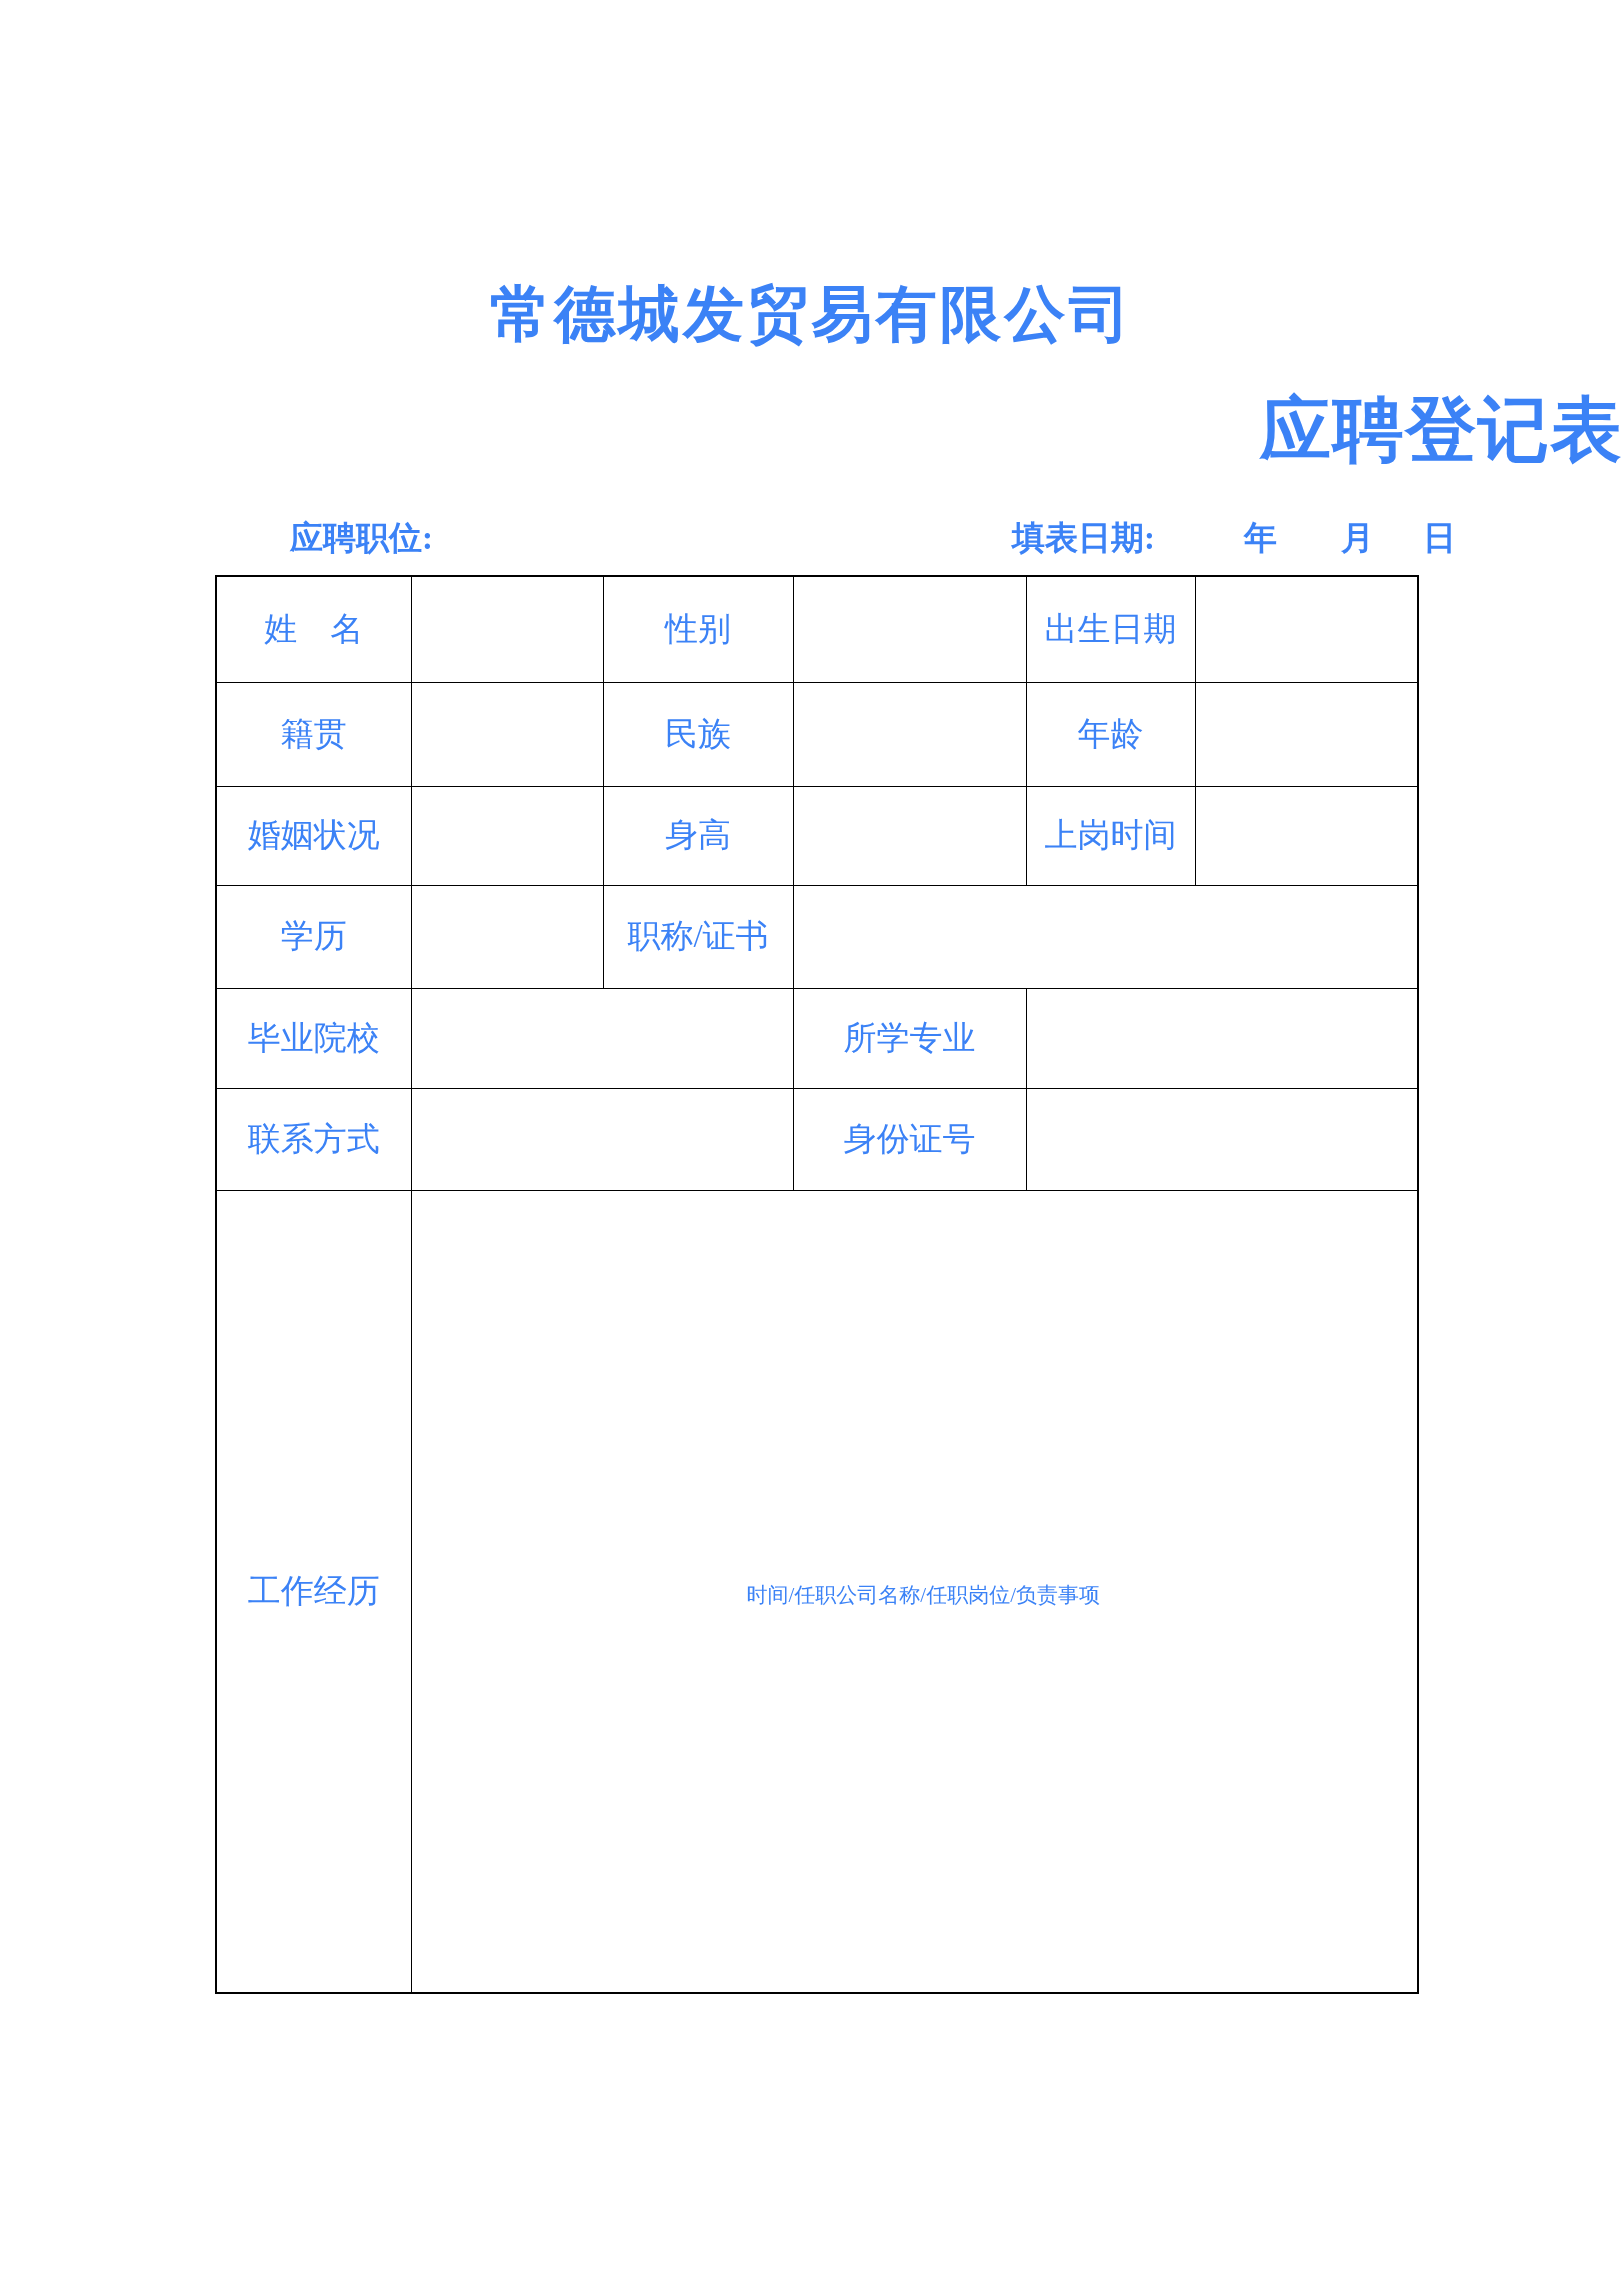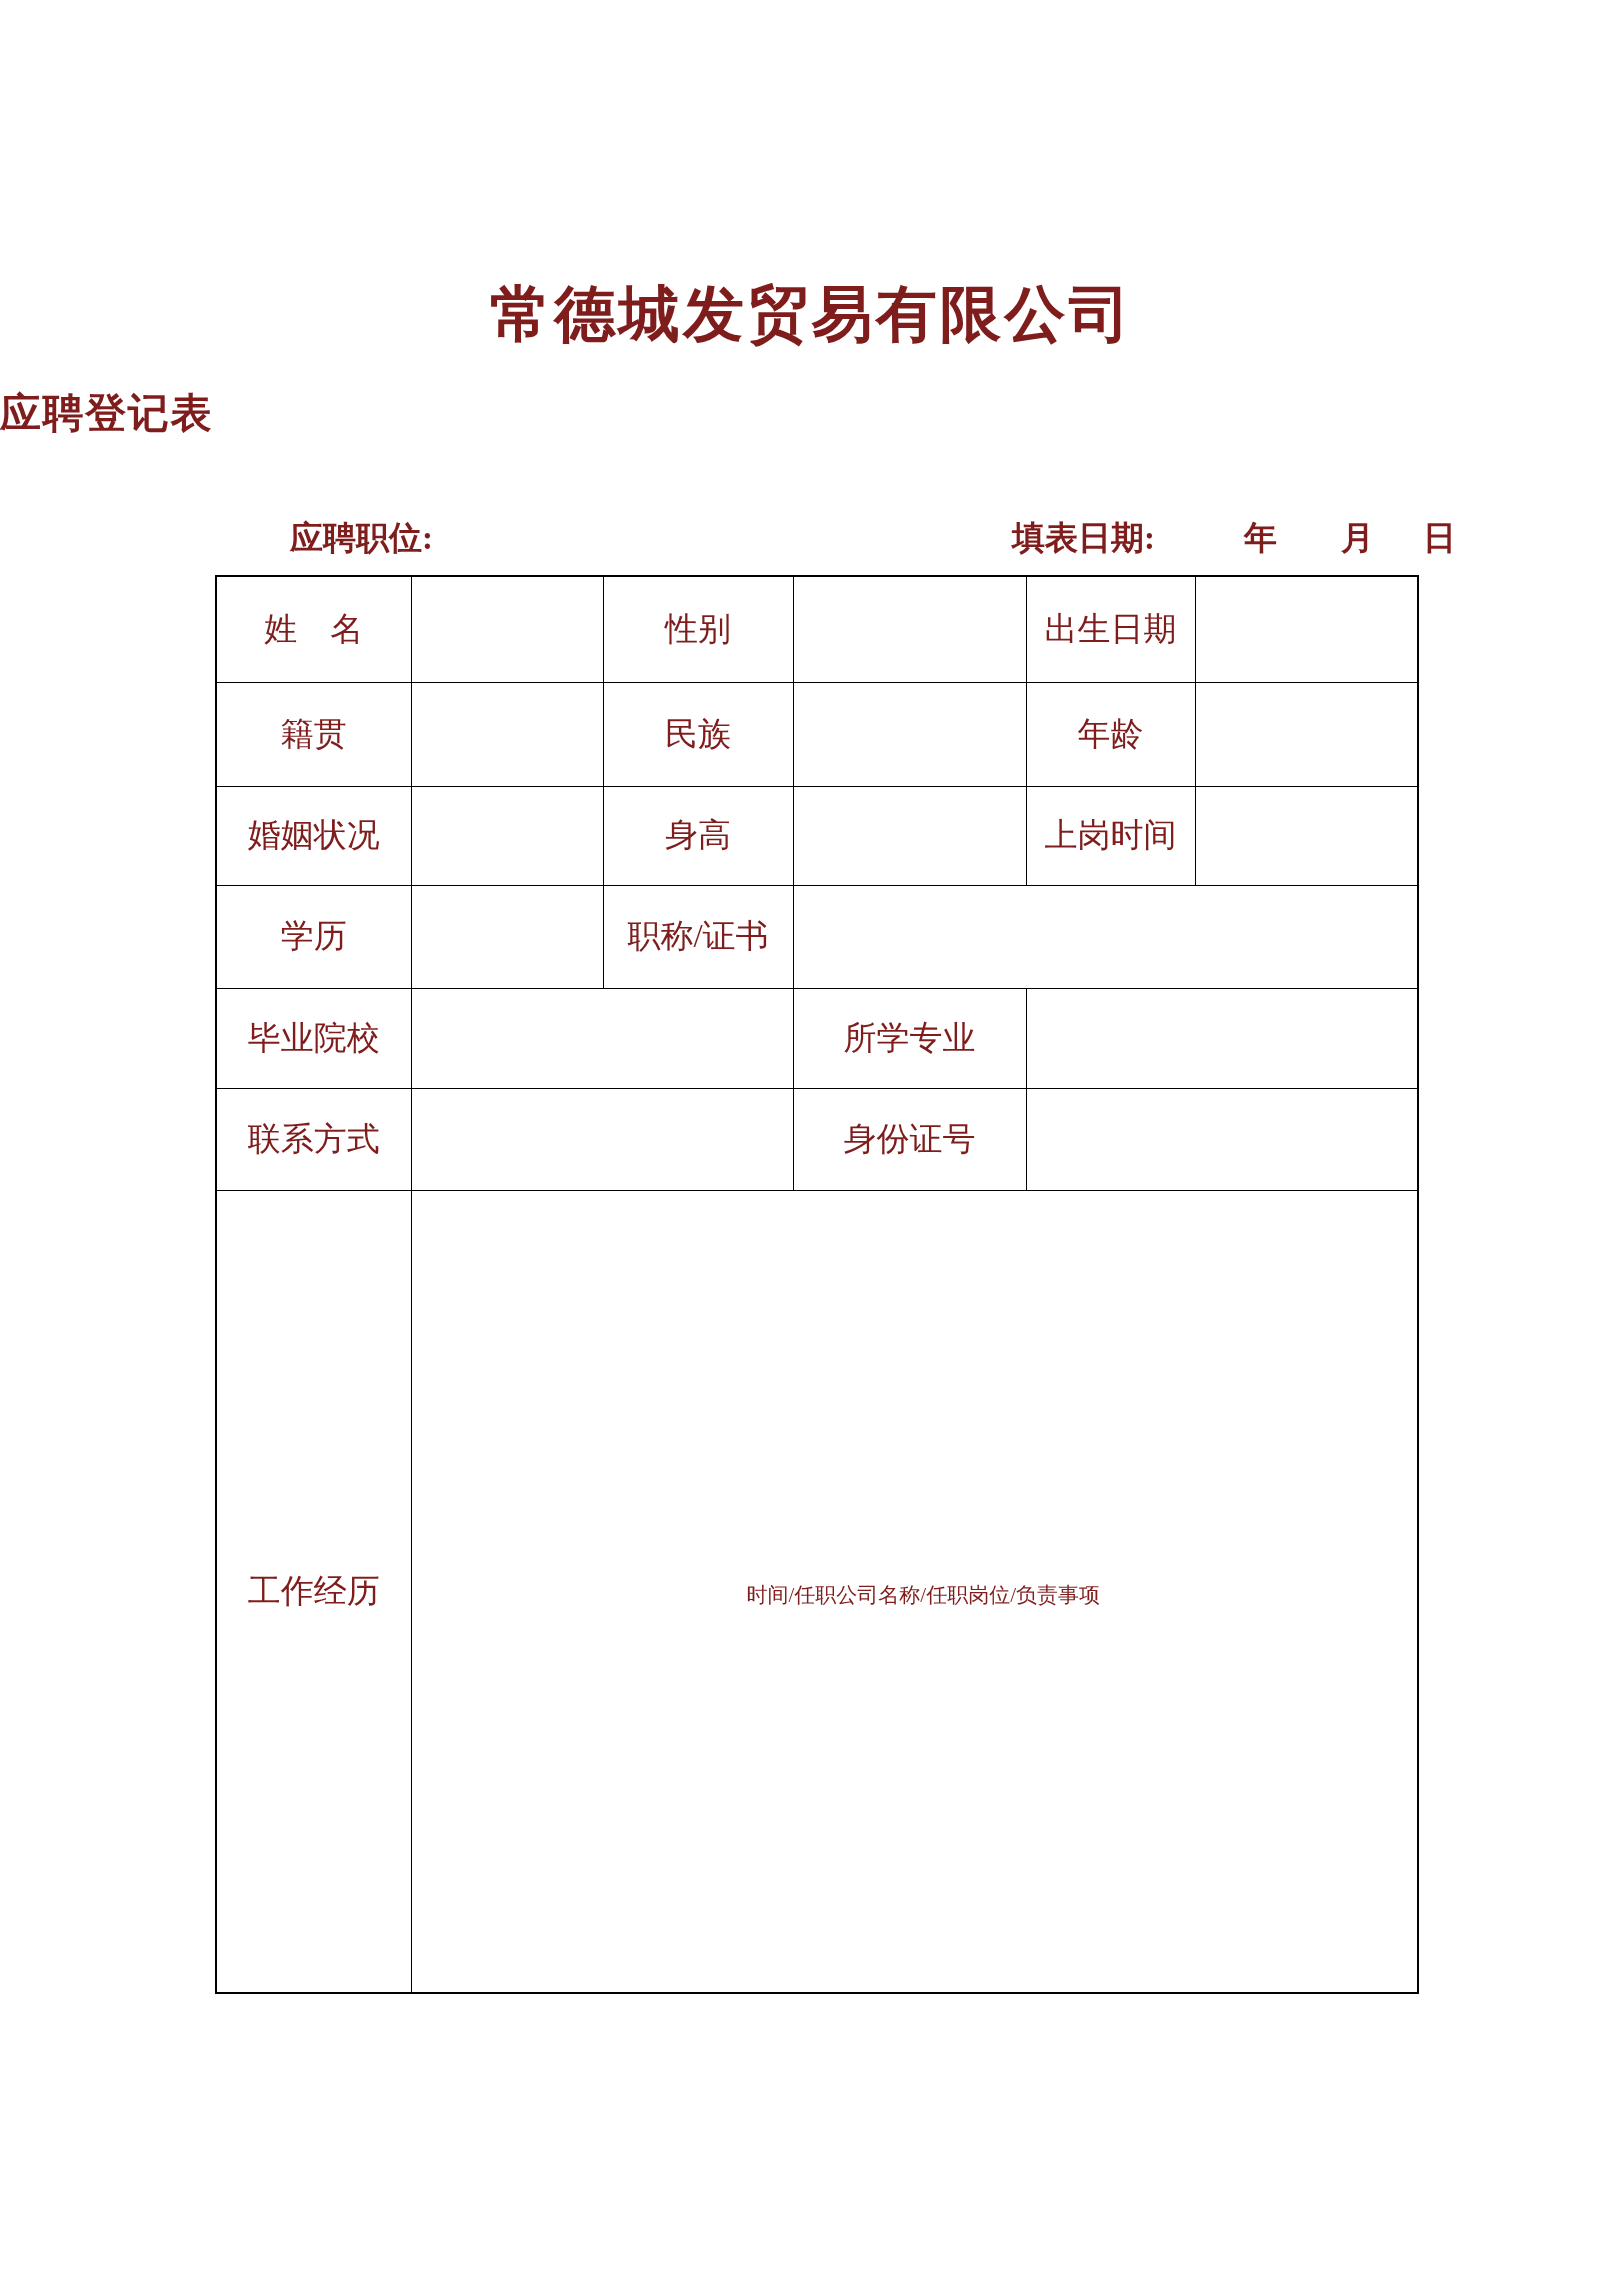--- a/index.html
+++ b/index.html
@@ -5,43 +5,43 @@
   html, body {
     margin: 0;
     padding: 0;
     background: #ffffff;
   }
   .page {
     position: relative;
     width: 1623px;
     height: 2295px;
     background: #ffffff;
-    color: #7f1d1d;
+    color: #3b82f6;
     font-family: "Liberation Serif", "DejaVu Serif", serif;
     overflow: hidden;
   }
   .title-company {
     position: absolute;
     top: 281px;
     left: 0;
     width: 100%;
     text-align: center;
     font-size: 61px;
     font-weight: bold;
     letter-spacing: 3.3px;
     line-height: 1.1;
     white-space: nowrap;
   }
   .title-form {
     position: absolute;
     top: 391px;
     left: 0;
     width: 100%;
-    text-align: left;
-    font-size: 41px;
+    text-align: right;
+    font-size: 71px;
     font-weight: bold;
     letter-spacing: 1.6px;
     line-height: 1.1;
     white-space: nowrap;
   }
   .meta-line {
     position: absolute;
     top: 514px;
     left: 0;
     width: 100%;

